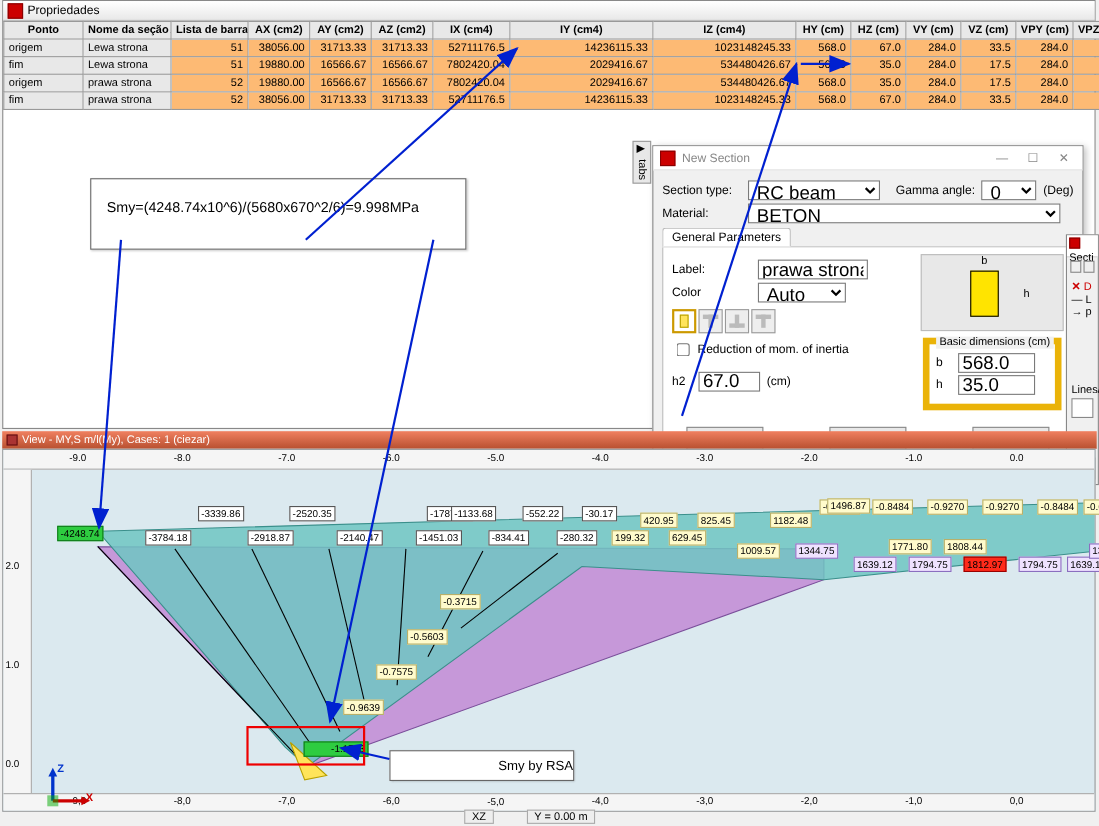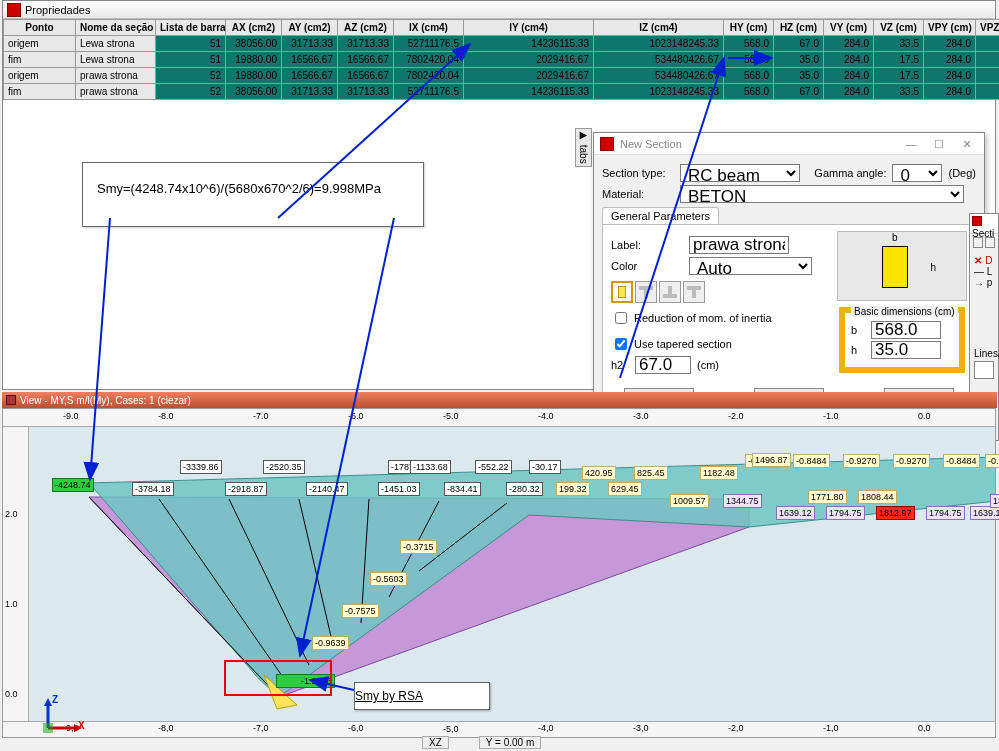--- a/index.html
+++ b/index.html
@@ -7,21 +7,21 @@
   .app { position: relative; width: 999px; height: 751px; }
 
   
   .props-win { position: absolute; left: 2px; top: 0; width: 994px; height: 390px; background: #fff; border: 1px solid #888; }
   .props-title { height: 18px; background: linear-gradient(#fff,#e8e8e8); border-bottom: 1px solid #bbb; padding: 1px 4px; display: flex; align-items: center; gap: 4px; font-size: 11px; }
   .win-icon { width: 14px; height: 14px; background: #c00; border: 1px solid #800; display: inline-block; }
 
   table.grid { border-collapse: collapse; width: 100%; table-layout: fixed; }
   table.grid th, table.grid td { border: 1px solid #999; padding: 0 4px; height: 16px; font-size: 10px; white-space: nowrap; overflow: hidden; }
   table.grid th { background: #e8e8e8; text-align: center; }
-  table.grid td { text-align: right; background: #0f766e; }
+  table.grid td { text-align: right; background: #fdba74; }
   table.grid td.lbl { text-align: left; background: #e8e8e8; }
   .sort-tri { font-size: 8px; display: inline-block; vertical-align: middle; }
 
   
   .callout { position: absolute; background: #fff; border: 1px solid #666; box-shadow: 1px 1px 2px rgba(0,0,0,.2); padding: 18px 14px 30px 14px; }
   .callout1 { left: 82px; top: 162px; width: 342px; }
 
   
   .tabs-row { position: absolute; left: 2px; bottom: 0; display: flex; gap: 0; background: #e8e8e8; height: 18px; }
   .ptab { border: 1px solid #888; border-bottom: none; background: #fff; padding: 1px 6px; font-size: 10px; border-top-left-radius: 3px; border-top-right-radius: 3px; margin-right: -1px; }
@@ -82,21 +82,21 @@
   .rt-tick { position: absolute; top: 2px; }
   .rl-tick { position: absolute; left: 2px; }
 
   svg.plotsvg { position: absolute; left: 26px; top: 18px; width: 968px; height: 296px; }
   .val-tag { position: absolute; background: #fff; border: 1px solid #555; font-size: 9px; padding: 0 2px; line-height: 12px; white-space: nowrap; }
   .val-green { background: #2ecc40; border-color: #117a1b; color: #000; }
   .val-red { background: #ff2a1a; border-color: #900; color: #000; }
   .val-yel { background: #fffbcc; border-color: #b8b06a; }
   .val-prp { background: #efe2ff; border-color: #8a6fbf; }
 
-  .smy-box { position: absolute; left: 354px; top: 682px; width: 136px; border: 1px solid #666; background: #fff; box-shadow: 1px 1px 2px rgba(0,0,0,.3); text-align: left; padding: 6px 0; font-size: 12px; text-decoration: underline; }
+  .smy-box { position: absolute; left: 354px; top: 682px; width: 168px; border: 1px solid #666; background: #fff; box-shadow: 1px 1px 2px rgba(0,0,0,.3); text-align: right; padding: 6px 0; font-size: 12px; }
   .red-rect { position: absolute; border: 2px solid #e00; }
 
   .axis-gizmo { position: absolute; left: 38px; top: 696px; width: 48px; height: 40px; font-size: 10px; font-weight: bold; }
 
 </style>
 </head>
 <body>
 
 <div class="app">
 
@@ -251,45 +251,41 @@
           <div class="dlg-tab">General Parameters</div>
         </div>
       <div class="panel">
         <div style="width:220px">
           <div class="row">
             <label class="f">Label:</label>
             <input type="text" style="width: 100px;" value="prawa strona">
           </div>
           <div class="row">
             <label class="f">Color</label>
-            <select style="width:123px"><option id="opt-col">Auto</option></select>
+            <select style="width:80px"><option id="opt-col">Auto</option></select>
           </div>
           <div class="sect-icons">
             <div class="si sel">
                 <span class="rect"></span>
               </div>
             <div class="si">
                 <span class="tee"></span>
               </div>
             <div class="si">
                 <span class="tee" style="transform:rotate(180deg)"></span>
               </div>
             <div class="si">
                 <span class="tee"></span>
               </div>
           </div>
           <label class="chk">
               <input type="checkbox" style="">
               <span>Reduction of mom. of inertia</span>
             </label>
           <div style="height:8px"></div>
-          <label class="chk">
-              <input type="checkbox" checked="" style="">
-              <span>Use tapered section</span>
-            </label>
           <div class="row">
             <span style="width:18px">h2</span>
             <input type="text" style="width: 56px;" value="67.0">
             <span>(cm)</span>
           </div>
         </div>
         <div class="dimbox">
           <div class="dimfig">
             <span class="yr"></span>
             <span class="lb" style="left:54px; top:0">b</span>

